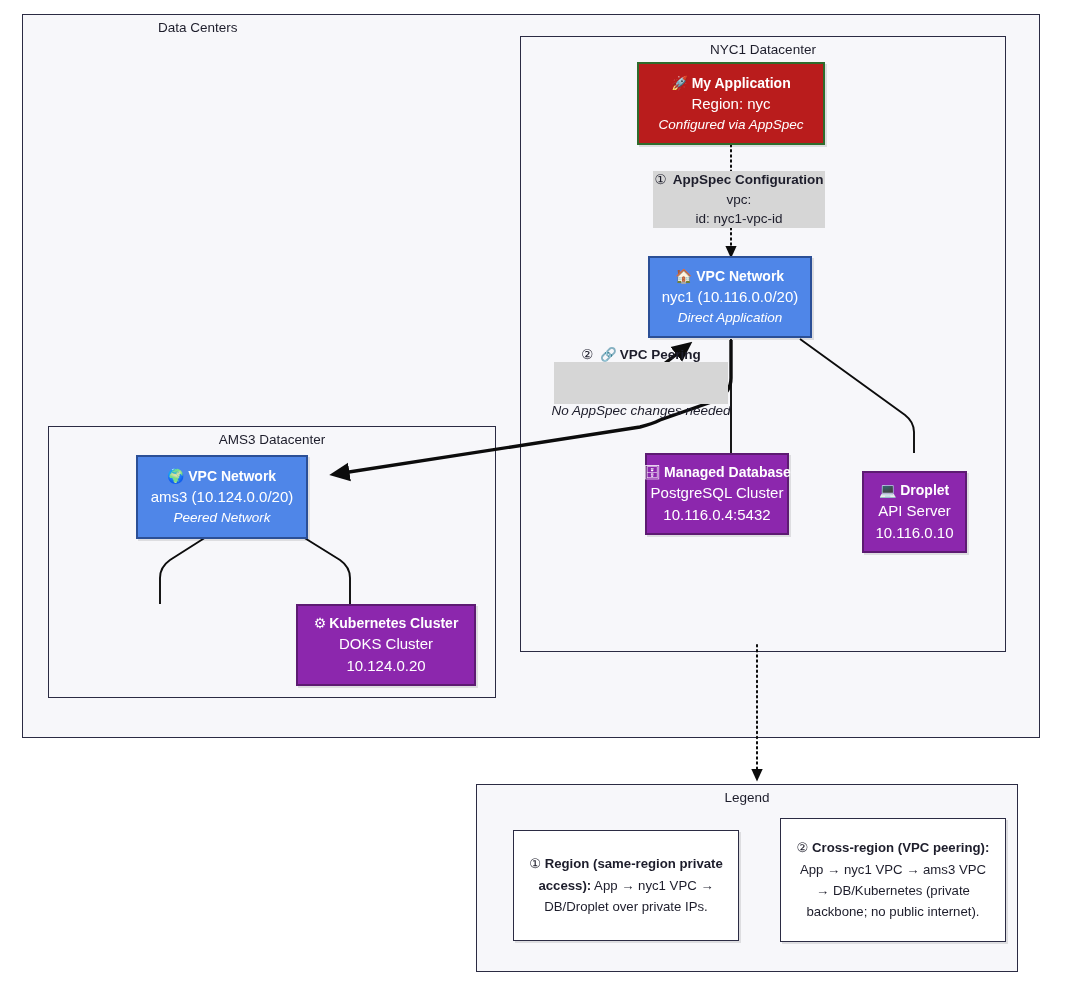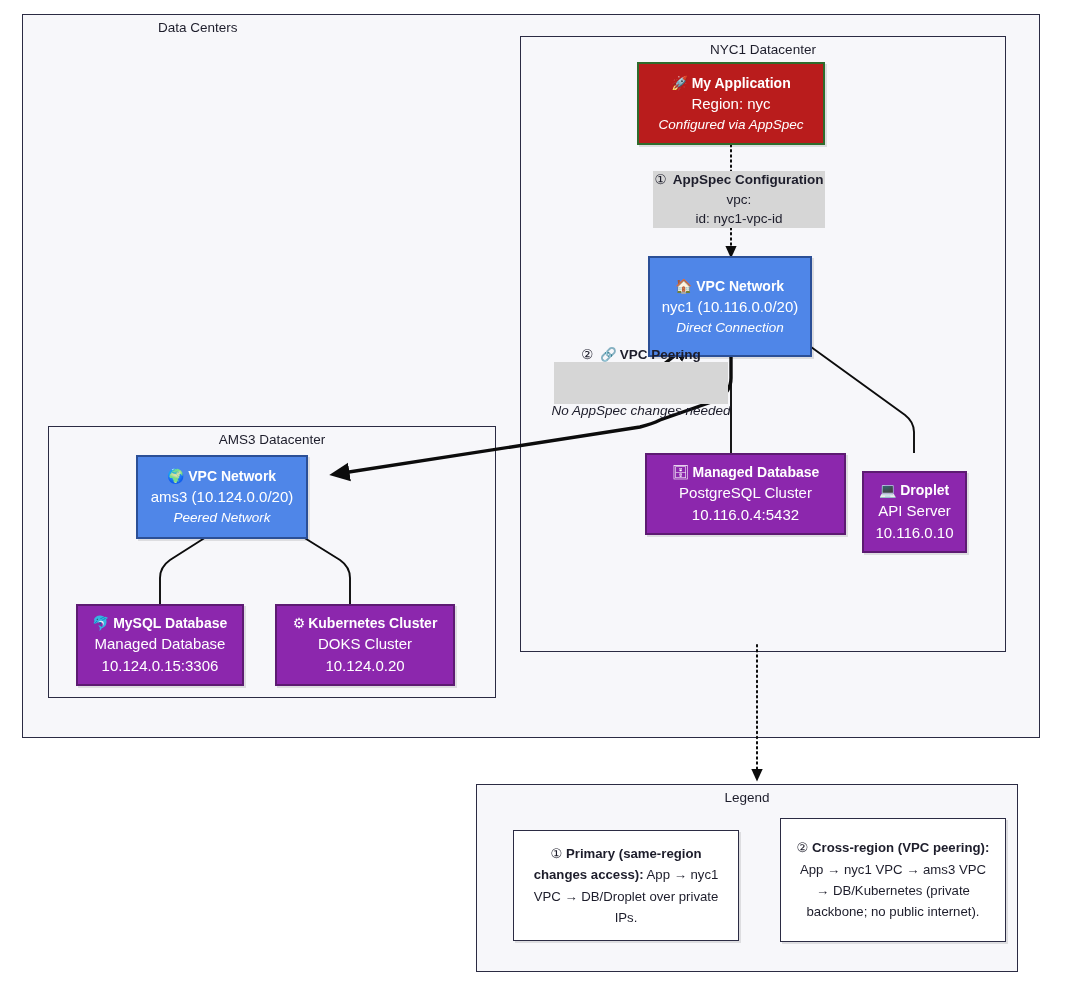--- a/index.html
+++ b/index.html
@@ -189,37 +189,37 @@
   </div>
 
   <div class="node note" style="left:645px; top:171px; width:172px; height:57px;">
     <div class="t1">
       <span class="ico">①</span> <span>AppSpec Configuration</span>
     </div>
     <div class="t2">vpc:</div>
     <div class="t2">id: nyc1-vpc-id</div>
   </div>
 
-  <div class="node vpc" style="left:648px; top:256px; width:164px; height:101px;">
+  <div class="node vpc" style="left:648px; top:256px; width:164px; height:82px;">
     <div class="t1">
       <span class="ico">🏠</span><span>VPC Network</span>
     </div>
     <div class="t2">nyc1 (10.116.0.0/20)</div>
-    <div class="t3">Direct Connection</div>
+    <div class="t3">Direct Application</div>
   </div>
 
   <div class="node note" style="left:546px; top:362px; width:174px; height:42px;gap:36px;">
     <div class="t1">
       <span class="ico">②</span>
       <span class="ico">🔗</span><span>VPC Peering</span>
     </div>
     <div class="t3">No AppSpec changes needed</div>
   </div>
 
-  <div class="node res" style="left:645px; top:453px; width:201px; height:82px;">
+  <div class="node res" style="left:645px; top:453px; width:144px; height:82px;">
     <div class="t1">
       <span class="ico">🗄</span><span>Managed Database</span>
     </div>
     <div class="t2">PostgreSQL Cluster</div>
     <div class="t2">10.116.0.4:5432</div>
   </div>
 
   <div class="node res" style="left:862px; top:453px; width:105px; height:82px;margin-top:18px;">
     <div class="t1">
       <span class="ico">💻</span><span>Droplet</span>
@@ -229,40 +229,33 @@
   </div>
 
   <div class="node vpc" style="left:136px; top:455px; width:172px; height:84px;">
     <div class="t1">
       <span class="ico">🌍</span><span>VPC Network</span>
     </div>
     <div class="t2">ams3 (10.124.0.0/20)</div>
     <div class="t3">Peered Network</div>
   </div>
 
-  <div class="node res" style="left:76px; top:604px; width:168px; height:82px;">
-    <div class="t1">
-      <span class="ico">🐬</span><span>MySQL Database</span>
-    </div>
-    <div class="t2">Managed Database</div>
-    <div class="t2">10.124.0.15:3306</div>
-  </div>
-
-  <div class="node res" style="left:275px; top:604px; width:180px; height:82px;">
+
+  <div class="node res" style="left:296px; top:604px; width:180px; height:82px;">
     <div class="t1">
       <span class="ico">⚙</span><span>Kubernetes Cluster</span>
     </div>
     <div class="t2">DOKS Cluster</div>
     <div class="t2">10.124.0.20</div>
   </div>
 
   <div class="legend-card" style="left:513px; top:830px; width:226px; height:111px;">
     <div>
       <span>①</span>
-      <b>Primary (same-region changes access):</b><span> App → nyc1 VPC → DB/Droplet over private IPs.</span>
+      <b>Region (same-region private access):</b><span> App → nyc1 VPC → DB/Droplet over private IPs.</span>
     </div>
   </div>
 
   <div class="legend-card" style="left:780px; top:818px; width:226px; height:124px;">
     <div>
       <span>②</span>
       <b>Cross-region (VPC peering):</b><span> App → nyc1 VPC → ams3 VPC → DB/Kubernetes (private backbone; no public internet).</span>
     </div>
   </div>
 

